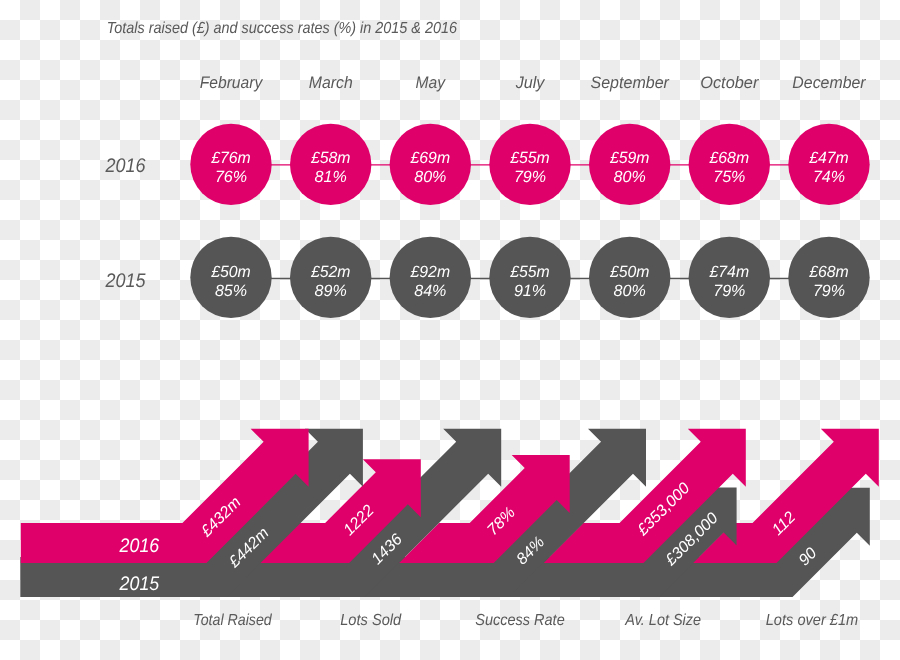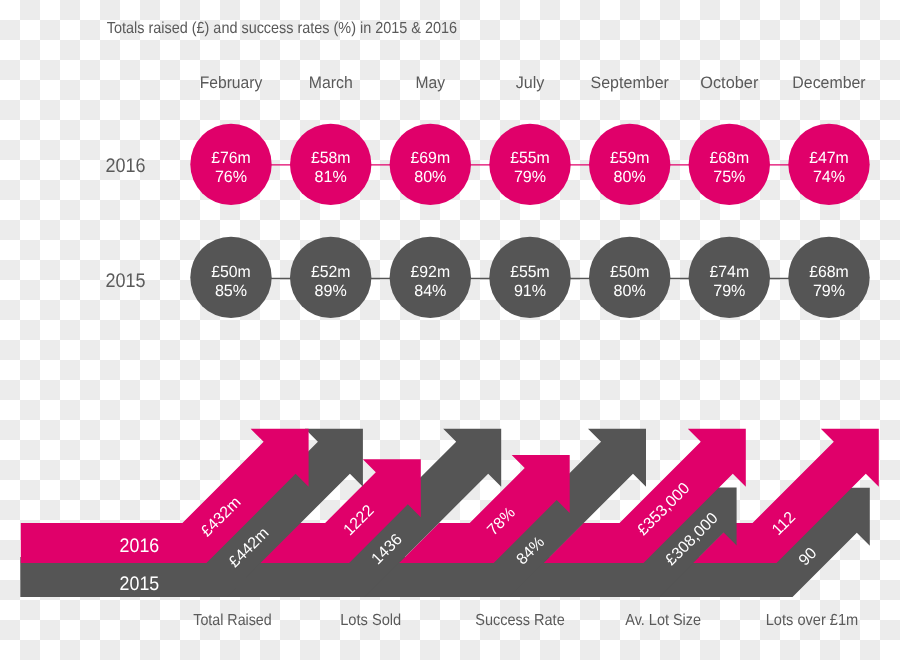--- a/index.html
+++ b/index.html
@@ -3,21 +3,21 @@
 <meta charset="utf-8">
 <title>Totals raised and success rates</title>
 <style>
   html,body{margin:0;padding:0;background:#fff;}
   *{-webkit-font-smoothing:antialiased;text-rendering:geometricPrecision;}
   body{width:900px;height:660px;overflow:hidden;font-family:"Liberation Sans",sans-serif;}
   #stage{position:relative;width:900px;height:660px;background-color:#ffffff;
     background-image:
       linear-gradient(45deg,#ececec 25%,transparent 25%,transparent 75%,#ececec 75%),
       linear-gradient(45deg,#ececec 25%,transparent 25%,transparent 75%,#ececec 75%);
-    background-size:40px 40px;background-position:0 0,20px 20px;}
+    background-size:40px 40px;background-position:0 0,20px 20px;font-style:italic;}
   svg{display:block;position:absolute;left:0;top:0;}
   text{font-family:"Liberation Sans",sans-serif;}
   .ttl{font-size:16px;fill:#5a5a5a;}
   .month{font-size:16.6px;fill:#5a5a5a;text-anchor:middle;}
   .yearlab{font-size:19.8px;fill:#5a5a5a;text-anchor:middle;}
   .cval{font-size:16.2px;fill:#ffffff;text-anchor:middle;}
   .arrowlab{font-size:16px;fill:#ffffff;text-anchor:middle;}
   .yearbig{font-size:19.6px;fill:#ffffff;text-anchor:middle;}
   .metric{font-size:16px;fill:#5a5a5a;text-anchor:middle;}
 </style>

